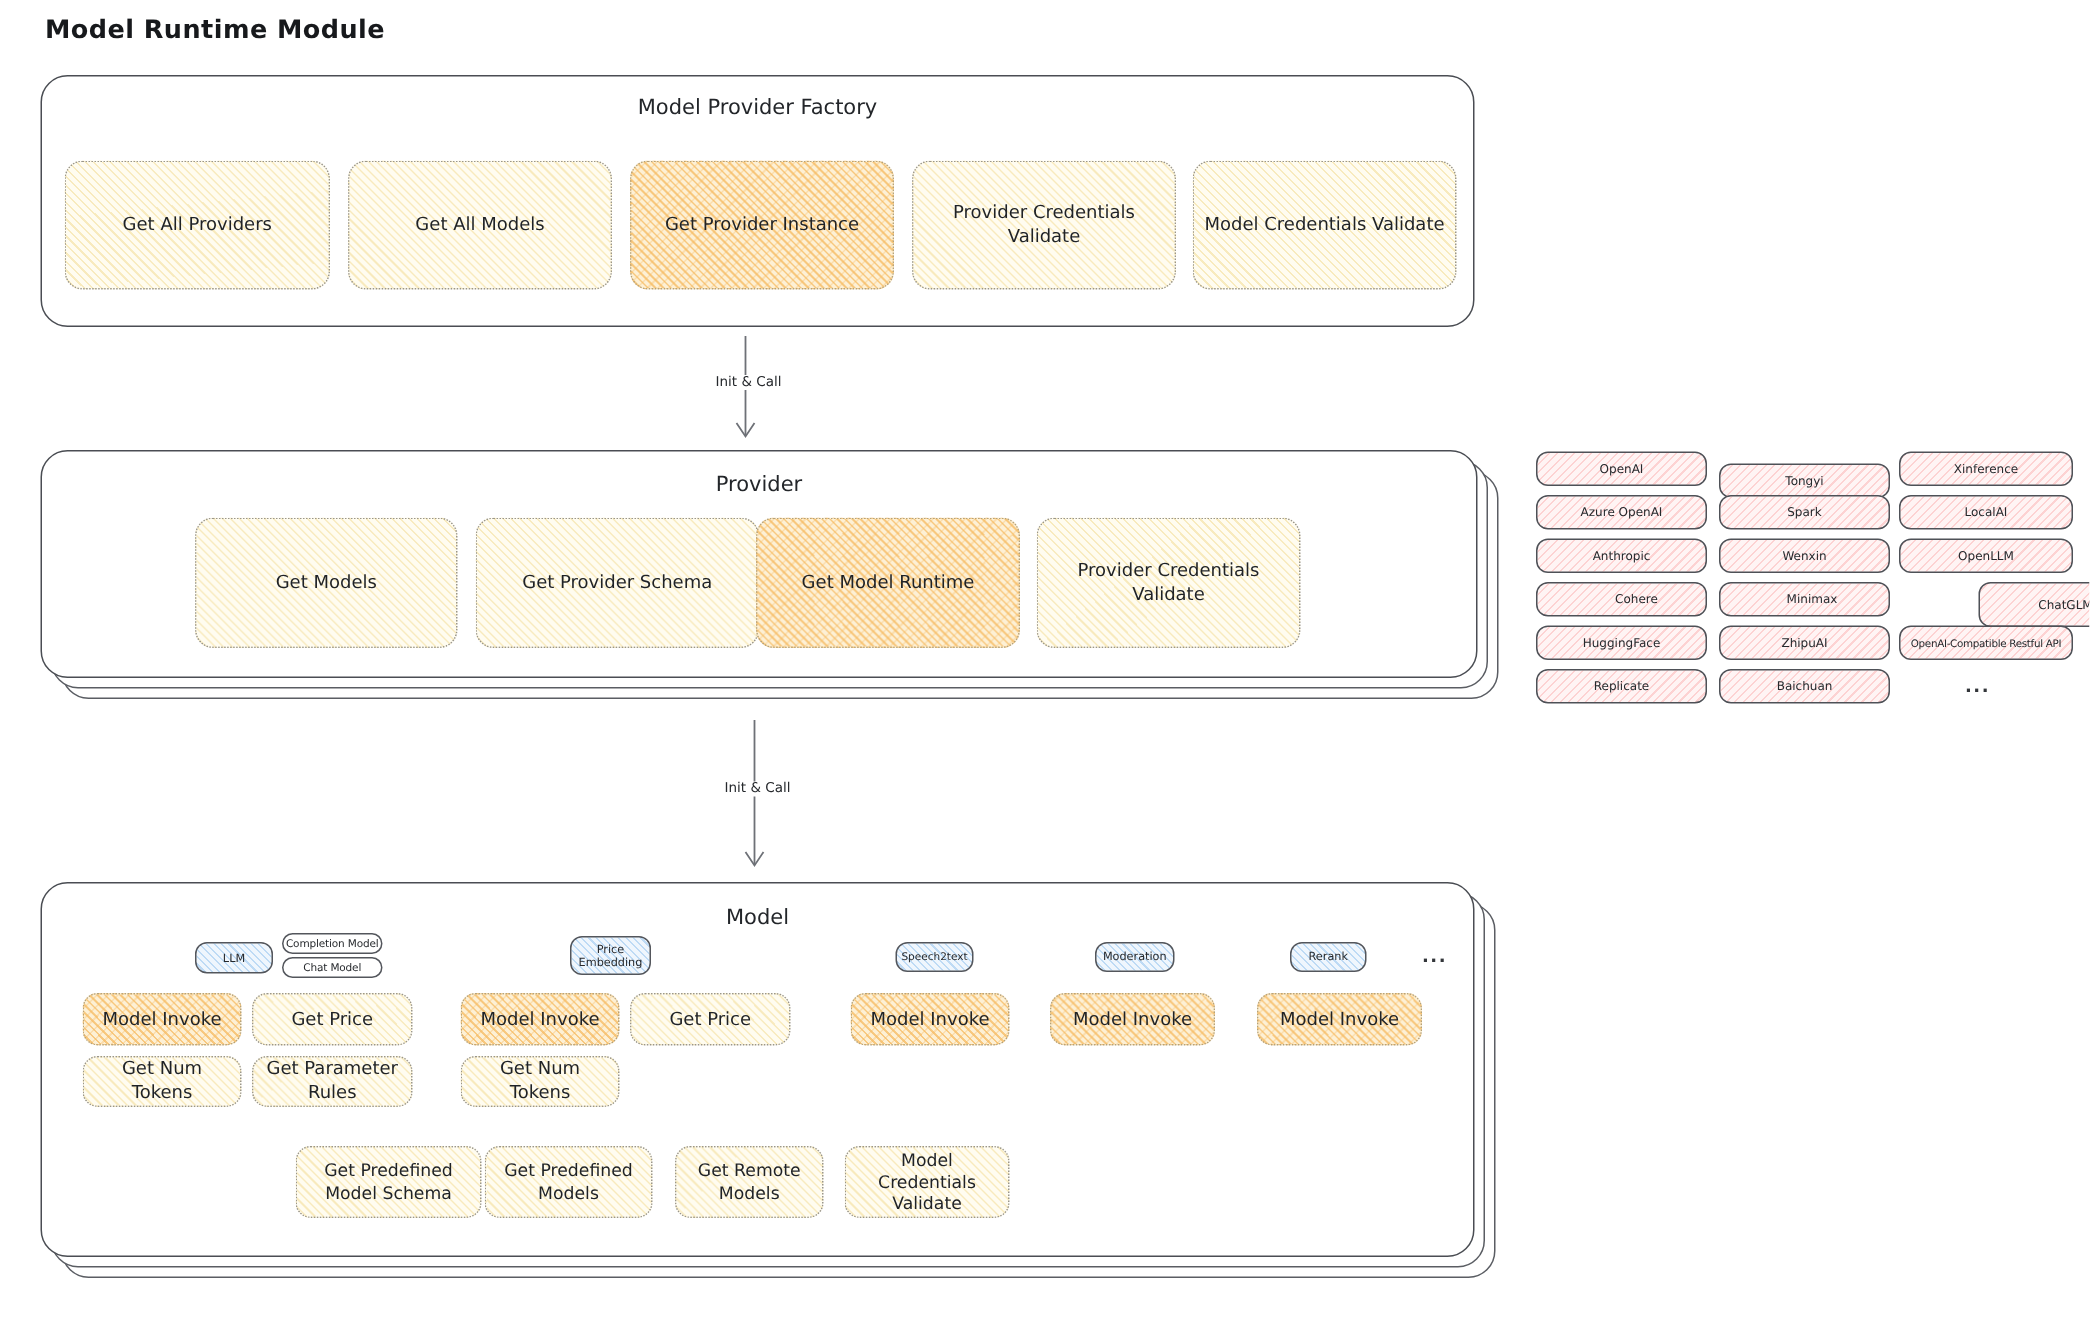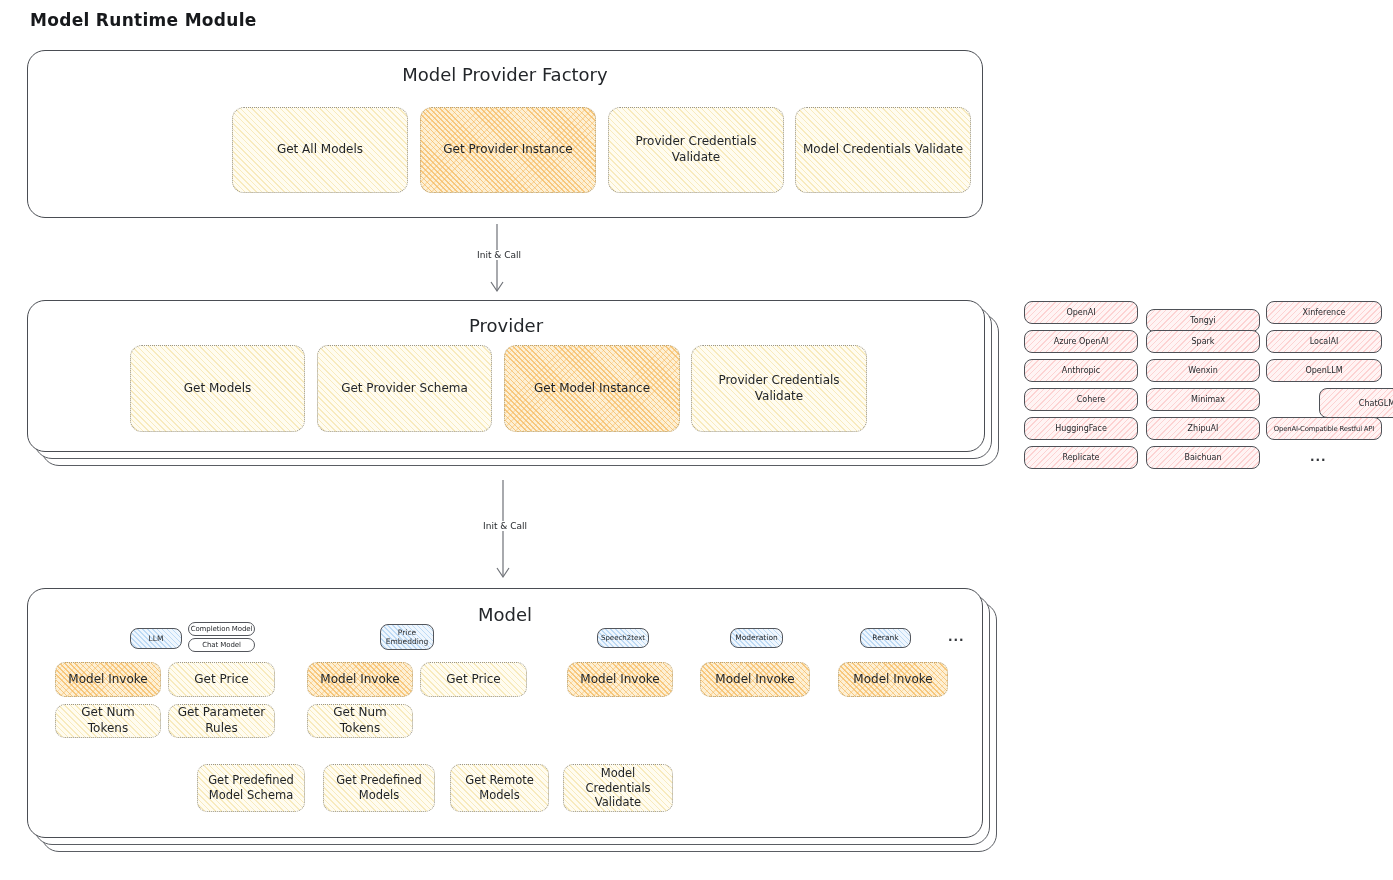--- a/index.html
+++ b/index.html
@@ -11,21 +11,21 @@
   
   .frame{
     position:absolute;background:#ffffff;border:1.6px solid #4a4d53;border-radius:18px;
     box-sizing:border-box;
   }
   .layer{
     position:absolute;background:#ffffff;border:1.3px solid #5a5d63;border-radius:18px;
     box-sizing:border-box;
   }
   .frame-title{
-    position:absolute;left:0;right:0;text-align:center;font-size:18px;color:#23262a;
+    position:absolute;left:0;right:0;text-align:center;font-size:14px;color:#23262a;
   }
   
   .btn{
     position:absolute;display:flex;align-items:center;justify-content:center;text-align:center;
     font-size:12px;line-height:1.3;color:#1f2226;box-sizing:border-box;
     border:1.6px dotted #9a968a;border-radius:12px;
     background-color:#fffcf0;
     background-image:repeating-linear-gradient(45deg, rgba(241,216,138,0.50) 0 1px, transparent 1px 4px);
     padding:2px 4px;
   }
@@ -72,41 +72,42 @@
 </head>
 <body>
 
 <div class="stage">
 
   <div class="page-title">Model Runtime Module</div>
 
   <div class="frame" style="left:27px;top:50px;width:956px;height:168px;">
     <div class="frame-title" style="top:13px;">Model Provider Factory</div>
   </div>
+  <div class="btn" style="left:43px;top:107px;width:177px;height:86px;">Get All Providers</div>
   <div class="btn" style="left:232px;top:107px;width:176px;height:86px;">Get All Models</div>
   <div class="btn hl" style="left:420px;top:107px;width:176px;height:86px;">Get Provider Instance</div>
   <div class="btn" style="left:608px;top:107px;width:176px;height:86px;">Provider Credentials Validate</div>
   <div class="btn" style="left:795px;top:107px;width:176px;height:86px;">Model Credentials Validate</div>
 
   <div class="abs" style="left:487px;top:224px;">
     <svg width="20" height="70" viewBox="0 0 20 70">
       <line x1="10" y1="0" x2="10" y2="66" stroke="#6e7177" stroke-width="1.2"></line>
       <polyline points="4,58 10,67 16,58" fill="none" stroke="#6e7177" stroke-width="1.2"></polyline>
     </svg>
   </div>
   <div class="arrow-label" style="left:466px;top:250px;width:62px;">Init &amp; Call</div>
 
   <div class="layer" style="left:41px;top:314px;width:958px;height:152px;"></div>
   <div class="layer" style="left:34px;top:307px;width:958px;height:152px;"></div>
   <div class="frame" style="left:27px;top:300px;width:958px;height:152px;">
     <div class="frame-title" style="top:14px;">Provider</div>
   </div>
   <div class="btn" style="left:130px;top:345px;width:175px;height:87px;">Get Models</div>
-  <div class="btn" style="left:317px;top:345px;width:175px;height:87px;border-radius:11px;">Get Provider Schema</div>
-  <div class="btn hl" style="left:504px;top:345px;width:176px;height:87px;">Get Model Instance</div>
+  <div class="btn" style="left:317px;top:345px;width:189px;height:87px;">Get Provider Schema</div>
+  <div class="btn hl" style="left:504px;top:345px;width:176px;height:87px;">Get Model Runtime</div>
   <div class="btn" style="left:691px;top:345px;width:176px;height:87px;">Provider Credentials Validate</div>
 
   <div class="pill" style="left:1024px;top:301px;width:114px;height:23px;">OpenAI</div>
   <div class="pill" style="left:1024px;top:330px;width:114px;height:23px;">Azure OpenAI</div>
   <div class="pill" style="left:1024px;top:359px;width:114px;height:23px;">Anthropic</div>
   <div class="pill" style="left:1024px;top:388px;width:114px;height:23px;padding-left:20px;">Cohere</div>
   <div class="pill" style="left:1024px;top:417px;width:114px;height:23px;">HuggingFace</div>
   <div class="pill" style="left:1024px;top:446px;width:114px;height:23px;">Replicate</div>
 
   <div class="pill" style="left:1146px;top:309px;width:114px;height:23px;">Tongyi</div>
@@ -151,18 +152,18 @@
   <div class="btn hl" style="left:307px;top:662px;width:106px;height:35px;border-radius:10px;">Model Invoke</div>
   <div class="btn" style="left:420px;top:662px;width:107px;height:35px;border-radius:10px;">Get Price</div>
   <div class="btn hl" style="left:567px;top:662px;width:106px;height:35px;border-radius:10px;">Model Invoke</div>
   <div class="btn hl" style="left:700px;top:662px;width:110px;height:35px;border-radius:10px;">Model Invoke</div>
   <div class="btn hl" style="left:838px;top:662px;width:110px;height:35px;border-radius:10px;">Model Invoke</div>
 
   <div class="btn" style="left:55px;top:704px;width:106px;height:34px;border-radius:10px;">Get Num Tokens</div>
   <div class="btn" style="left:168px;top:704px;width:107px;height:34px;border-radius:10px;">Get Parameter Rules</div>
   <div class="btn" style="left:307px;top:704px;width:106px;height:34px;border-radius:10px;">Get Num Tokens</div>
 
-  <div class="btn" style="left:197px;top:764px;width:108px;height:48px;border-radius:10px;font-size:11.5px;">Get Predefined Model Schema</div>
+  <div class="btn" style="left:197px;top:764px;width:124px;height:48px;border-radius:10px;font-size:11.5px;">Get Predefined Model Schema</div>
   <div class="btn" style="left:323px;top:764px;width:112px;height:48px;border-radius:10px;font-size:11.5px;">Get Predefined Models</div>
   <div class="btn" style="left:450px;top:764px;width:99px;height:48px;border-radius:10px;font-size:11.5px;">Get Remote Models</div>
   <div class="btn" style="left:563px;top:764px;width:110px;height:48px;border-radius:10px;font-size:11.5px;">Model Credentials Validate</div>
 
 </div>
 
 </body></html>

